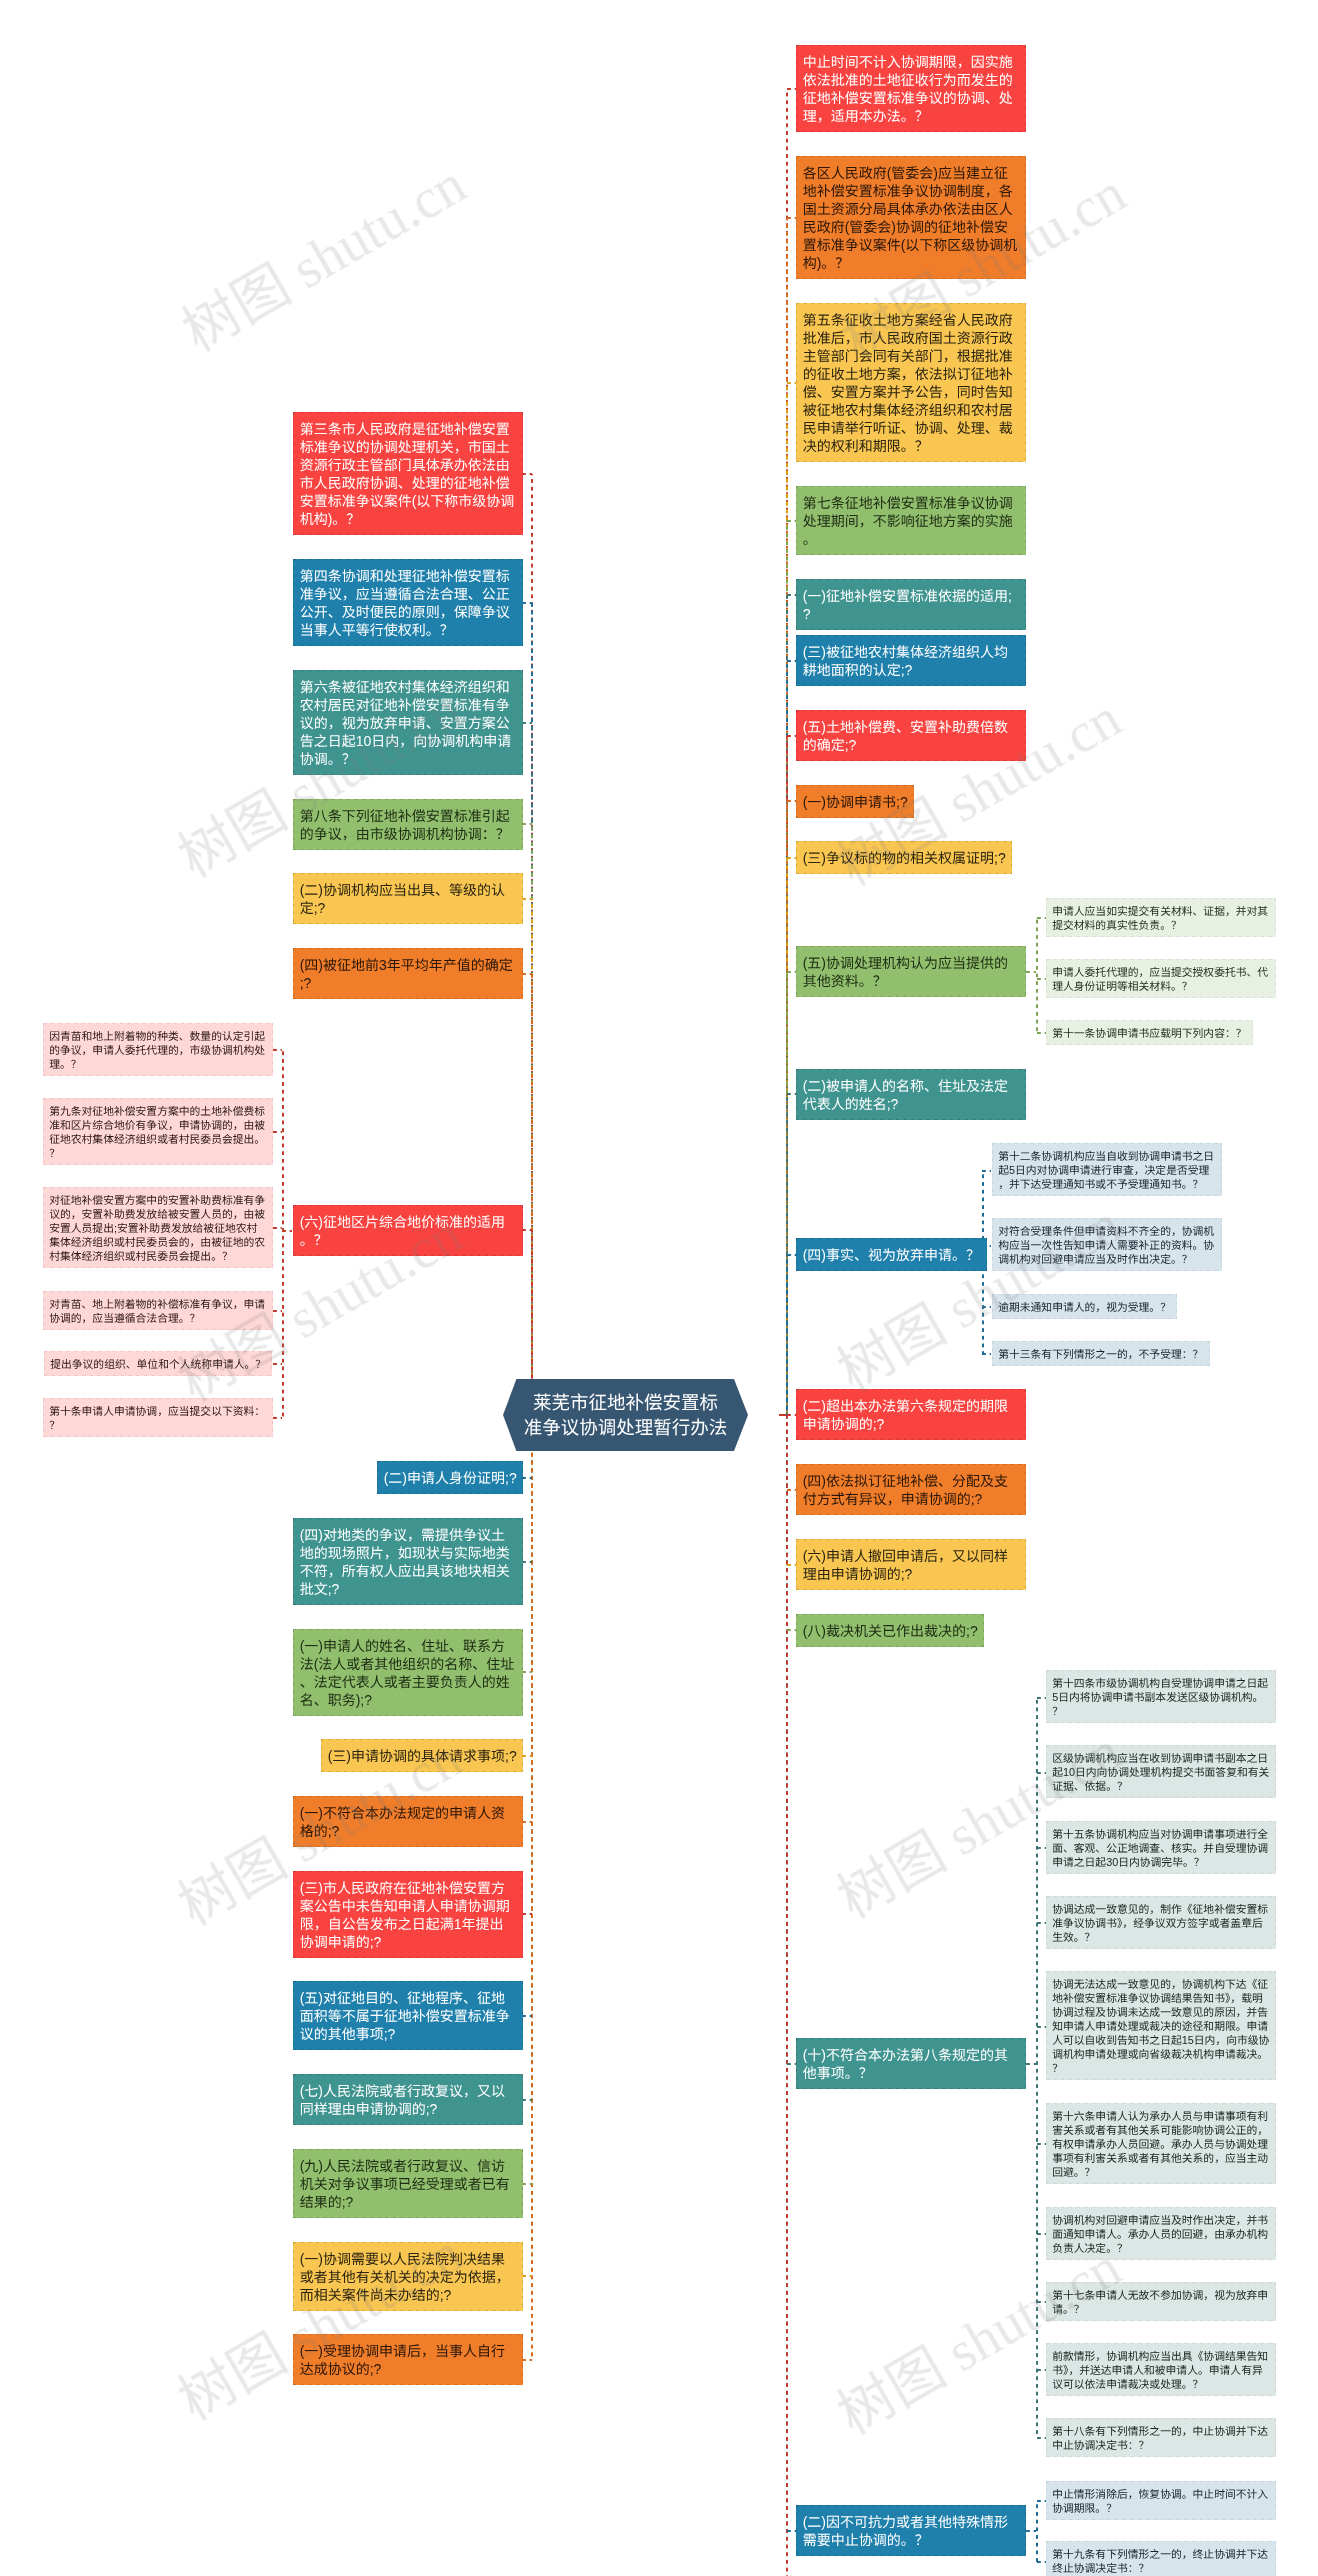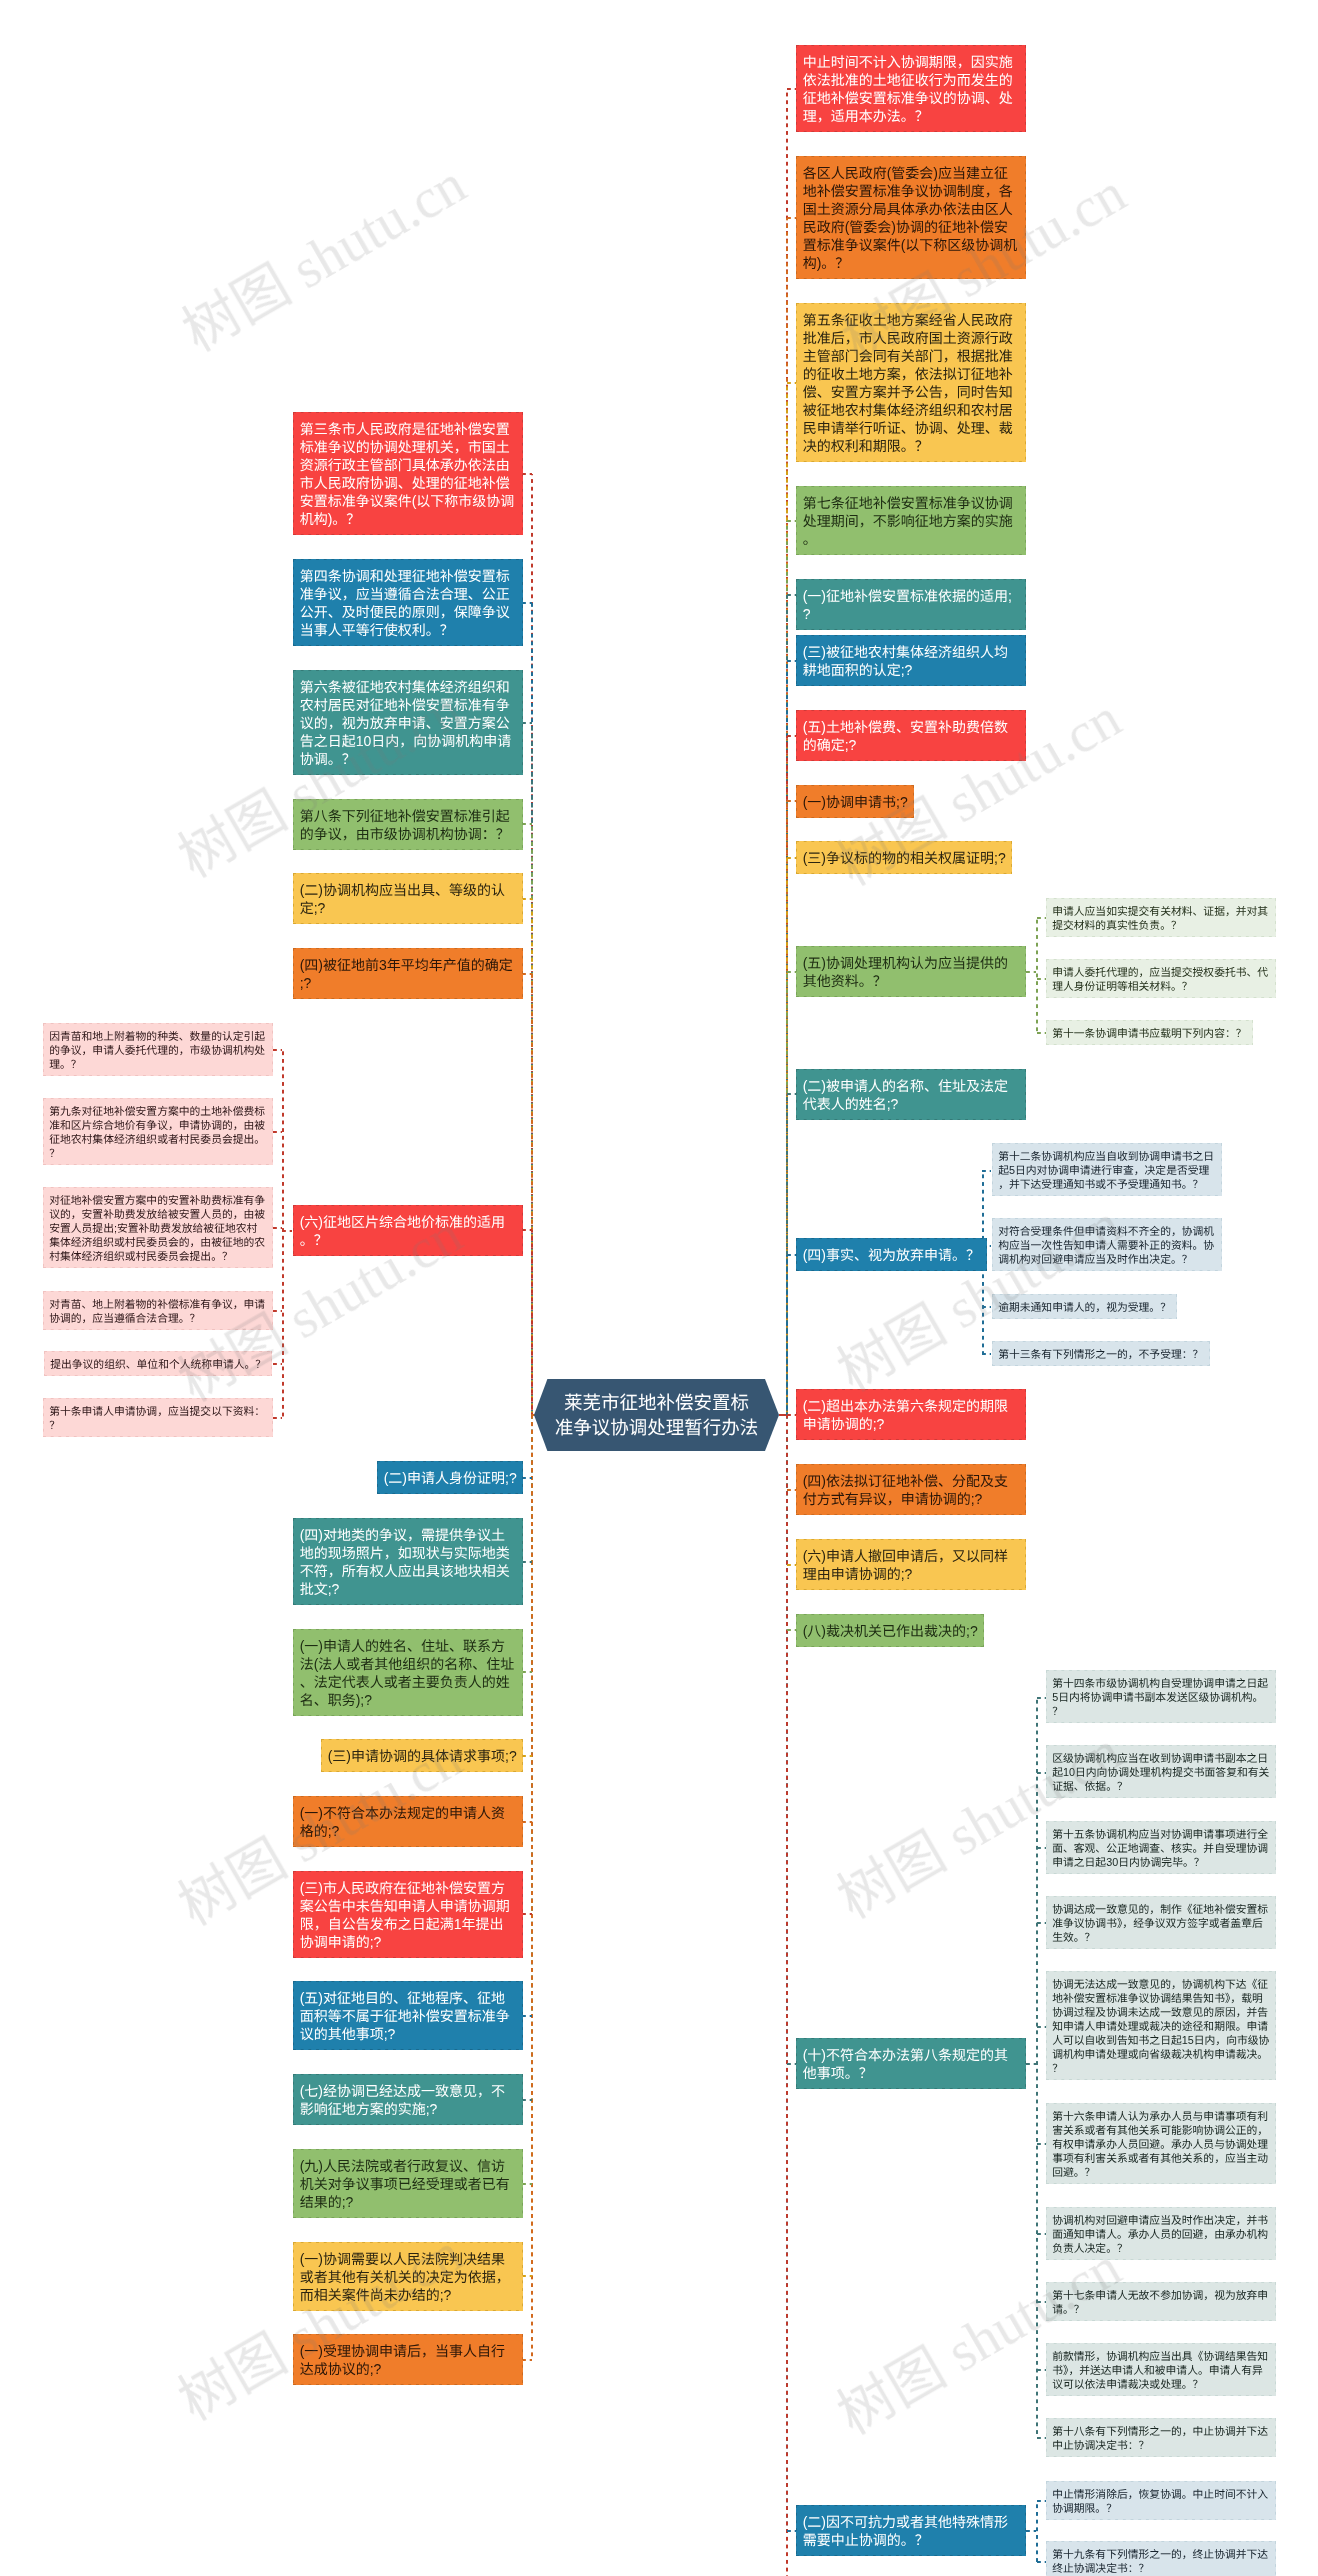--- a/index.html
+++ b/index.html
@@ -82,21 +82,21 @@
     <div class="node" style="color: rgb(42, 22, 8); background-image: linear-gradient(to right, rgb(203, 106, 32) 3.1px, transparent 3.1px), linear-gradient(to right, rgb(203, 106, 32) 3.1px, transparent 3.1px), linear-gradient(rgb(203, 106, 32) 3.1px, transparent 3.1px), linear-gradient(rgb(203, 106, 32) 3.1px, transparent 3.1px), linear-gradient(rgb(240, 125, 42), rgb(240, 125, 42)); background-repeat: repeat-x, repeat-x, repeat-y, repeat-y, no-repeat; background-position: 0px 0px, 0px 100%, 0px 0px, 100% 0px, 0px 0px; background-size: 7.7px 1px, 7.7px 1px, 1px 7.7px, 1px 7.7px, 100% 100%; left: 293px; top: 1796px;">
       <span class="t">(一)不符合本办法规定的申请人资格的;?</span>
     </div>
     <div class="node" style="color: rgb(255, 255, 255); background-image: linear-gradient(to right, rgb(208, 58, 56) 3.1px, transparent 3.1px), linear-gradient(to right, rgb(208, 58, 56) 3.1px, transparent 3.1px), linear-gradient(rgb(208, 58, 56) 3.1px, transparent 3.1px), linear-gradient(rgb(208, 58, 56) 3.1px, transparent 3.1px), linear-gradient(rgb(248, 67, 65), rgb(248, 67, 65)); background-repeat: repeat-x, repeat-x, repeat-y, repeat-y, no-repeat; background-position: 0px 0px, 0px 100%, 0px 0px, 100% 0px, 0px 0px; background-size: 7.7px 1px, 7.7px 1px, 1px 7.7px, 1px 7.7px, 100% 100%; left: 293px; top: 1871px;">
       <span class="t">(三)市人民政府在征地补偿安置方案公告中未告知申请人申请协调期限，自公告发布之日起满1年提出协调申请的;?</span>
     </div>
     <div class="node" style="color: rgb(255, 255, 255); background-image: linear-gradient(to right, rgb(25, 106, 143) 3.1px, transparent 3.1px), linear-gradient(to right, rgb(25, 106, 143) 3.1px, transparent 3.1px), linear-gradient(rgb(25, 106, 143) 3.1px, transparent 3.1px), linear-gradient(rgb(25, 106, 143) 3.1px, transparent 3.1px), linear-gradient(rgb(31, 128, 172), rgb(31, 128, 172)); background-repeat: repeat-x, repeat-x, repeat-y, repeat-y, no-repeat; background-position: 0px 0px, 0px 100%, 0px 0px, 100% 0px, 0px 0px; background-size: 7.7px 1px, 7.7px 1px, 1px 7.7px, 1px 7.7px, 100% 100%; left: 293px; top: 1981px;">
       <span class="t">(五)对征地目的、征地程序、征地面积等不属于征地补偿安置标准争议的其他事项;?</span>
     </div>
     <div class="node" style="color: rgb(255, 255, 255); background-image: linear-gradient(to right, rgb(53, 123, 120) 3.1px, transparent 3.1px), linear-gradient(to right, rgb(53, 123, 120) 3.1px, transparent 3.1px), linear-gradient(rgb(53, 123, 120) 3.1px, transparent 3.1px), linear-gradient(rgb(53, 123, 120) 3.1px, transparent 3.1px), linear-gradient(rgb(64, 148, 144), rgb(64, 148, 144)); background-repeat: repeat-x, repeat-x, repeat-y, repeat-y, no-repeat; background-position: 0px 0px, 0px 100%, 0px 0px, 100% 0px, 0px 0px; background-size: 7.7px 1px, 7.7px 1px, 1px 7.7px, 1px 7.7px, 100% 100%; left: 293px; top: 2074px;">
-      <span class="t">(七)经协调已经达成一致意见，不影响征地方案的实施;?</span>
+      <span class="t">(七)人民法院或者行政复议，又以同样理由申请协调的;?</span>
     </div>
     <div class="node" style="color: rgb(29, 44, 18); background-image: linear-gradient(to right, rgb(121, 164, 89) 3.1px, transparent 3.1px), linear-gradient(to right, rgb(121, 164, 89) 3.1px, transparent 3.1px), linear-gradient(rgb(121, 164, 89) 3.1px, transparent 3.1px), linear-gradient(rgb(121, 164, 89) 3.1px, transparent 3.1px), linear-gradient(rgb(145, 191, 110), rgb(145, 191, 110)); background-repeat: repeat-x, repeat-x, repeat-y, repeat-y, no-repeat; background-position: 0px 0px, 0px 100%, 0px 0px, 100% 0px, 0px 0px; background-size: 7.7px 1px, 7.7px 1px, 1px 7.7px, 1px 7.7px, 100% 100%; left: 293px; top: 2149px;">
       <span class="t">(九)人民法院或者行政复议、信访机关对争议事项已经受理或者已有结果的;?</span>
     </div>
     <div class="node" style="color: rgb(43, 36, 16); background-image: linear-gradient(to right, rgb(217, 168, 50) 3.1px, transparent 3.1px), linear-gradient(to right, rgb(217, 168, 50) 3.1px, transparent 3.1px), linear-gradient(rgb(217, 168, 50) 3.1px, transparent 3.1px), linear-gradient(rgb(217, 168, 50) 3.1px, transparent 3.1px), linear-gradient(rgb(249, 198, 81), rgb(249, 198, 81)); background-repeat: repeat-x, repeat-x, repeat-y, repeat-y, no-repeat; background-position: 0px 0px, 0px 100%, 0px 0px, 100% 0px, 0px 0px; background-size: 7.7px 1px, 7.7px 1px, 1px 7.7px, 1px 7.7px, 100% 100%; left: 293px; top: 2242px;">
       <span class="t">(一)协调需要以人民法院判决结果或者其他有关机关的决定为依据，而相关案件尚未办结的;?</span>
     </div>
     <div class="node" style="color: rgb(42, 22, 8); background-image: linear-gradient(to right, rgb(203, 106, 32) 3.1px, transparent 3.1px), linear-gradient(to right, rgb(203, 106, 32) 3.1px, transparent 3.1px), linear-gradient(rgb(203, 106, 32) 3.1px, transparent 3.1px), linear-gradient(rgb(203, 106, 32) 3.1px, transparent 3.1px), linear-gradient(rgb(240, 125, 42), rgb(240, 125, 42)); background-repeat: repeat-x, repeat-x, repeat-y, repeat-y, no-repeat; background-position: 0px 0px, 0px 100%, 0px 0px, 100% 0px, 0px 0px; background-size: 7.7px 1px, 7.7px 1px, 1px 7.7px, 1px 7.7px, 100% 100%; left: 293px; top: 2334px;">
       <span class="t">(一)受理协调申请后，当事人自行达成协议的;?</span>
     </div>
@@ -311,21 +311,21 @@
     <div class="hstub" style="left: 1037px; top: 2143px; width: 9.3px; height: 1.5px; background-image: linear-gradient(to right, rgb(63, 116, 118) 4.1px, transparent 4.1px); background-size: 7.7px 1.5px;"></div>
     <div class="hstub" style="left: 1037px; top: 2233px; width: 9.3px; height: 1.5px; background-image: linear-gradient(to right, rgb(63, 116, 118) 4.1px, transparent 4.1px); background-size: 7.7px 1.5px;"></div>
     <div class="hstub" style="left: 1037px; top: 2301px; width: 9.3px; height: 1.5px; background-image: linear-gradient(to right, rgb(63, 116, 118) 4.1px, transparent 4.1px); background-size: 7.7px 1.5px;"></div>
     <div class="hstub" style="left: 1037px; top: 2369px; width: 9.3px; height: 1.5px; background-image: linear-gradient(to right, rgb(63, 116, 118) 4.1px, transparent 4.1px); background-size: 7.7px 1.5px;"></div>
     <div class="hstub" style="left: 1037px; top: 2437px; width: 9.3px; height: 1.5px; background-image: linear-gradient(to right, rgb(63, 116, 118) 4.1px, transparent 4.1px); background-size: 7.7px 1.5px;"></div>
     <div class="hstub" style="left: 787px; top: 2530px; width: 9.8px; height: 2.1px; background-image: linear-gradient(to right, rgb(31, 109, 150) 4.1px, transparent 4.1px); background-size: 7.7px 2.1px;"></div>
     <div class="vline" style="left: 1036px; top: 2501px; height: 61px; width: 1.5px; background-image: linear-gradient(rgb(31, 109, 150) 4.1px, transparent 4.1px); background-size: 1.5px 7.7px; background-position: 0px -4.4px;"></div>
     <div class="hstub" style="left: 1026px; top: 2530px; width: 10.3px; height: 1.5px; background-image: linear-gradient(to right, rgb(31, 109, 150) 4.1px, transparent 4.1px); background-size: 7.7px 1.5px;"></div>
     <div class="hstub" style="left: 1037px; top: 2500px; width: 9.3px; height: 1.5px; background-image: linear-gradient(to right, rgb(31, 109, 150) 4.1px, transparent 4.1px); background-size: 7.7px 1.5px;"></div>
     <div class="hstub" style="left: 1037px; top: 2561px; width: 9.3px; height: 1.5px; background-image: linear-gradient(to right, rgb(31, 109, 150) 4.1px, transparent 4.1px); background-size: 7.7px 1.5px;"></div>
-    <div id="root" style="left: 534px; top: 1379px; width: 245px; height: 72px;">
+    <div id="root" style="left: 503px; top: 1379px; width: 245px; height: 72px;">
       <div style="position: absolute; left: 0px; top: 0px; width: 245px; height: 72px; background: rgb(55, 86, 114); clip-path: polygon(13.4px 0px, 231px 0px, 245px 36px, 231px 72px, 13.4px 72px, 0px 36px);"></div>
       <div class="rootlabel">莱芜市征地补偿安置标
 准争议协调处理暂行办法</div>
     </div>
     <div class="hsolid" style="left: 532px; top: 1414px; width: 2.6px; height: 2.1px; background: rgb(210, 105, 30);"></div>
     <div class="hsolid" style="left: 779px; top: 1414px; width: 7.2px; height: 2.1px; background: rgb(192, 57, 43);"></div>
     <div class="wm" style="left: 174px; top: 312px; font-size: 56px; transform: rotate(-30deg);">树图 shutu.cn</div>
     <div class="wm" style="left: 170px; top: 838px; font-size: 56px; transform: rotate(-30deg);">树图 shutu.cn</div>
     <div class="wm" style="left: 170px; top: 1362px; font-size: 56px; transform: rotate(-30deg);">树图 shutu.cn</div>
     <div class="wm" style="left: 170px; top: 1886px; font-size: 56px; transform: rotate(-30deg);">树图 shutu.cn</div>

